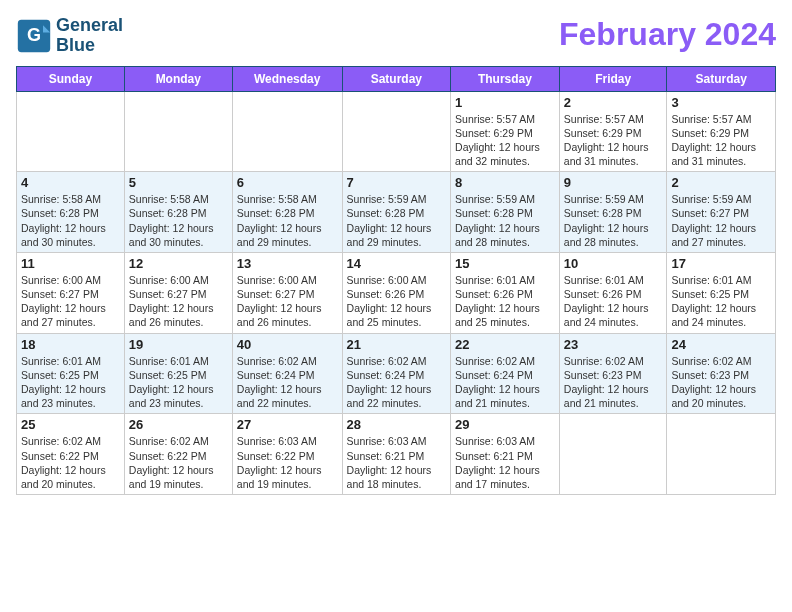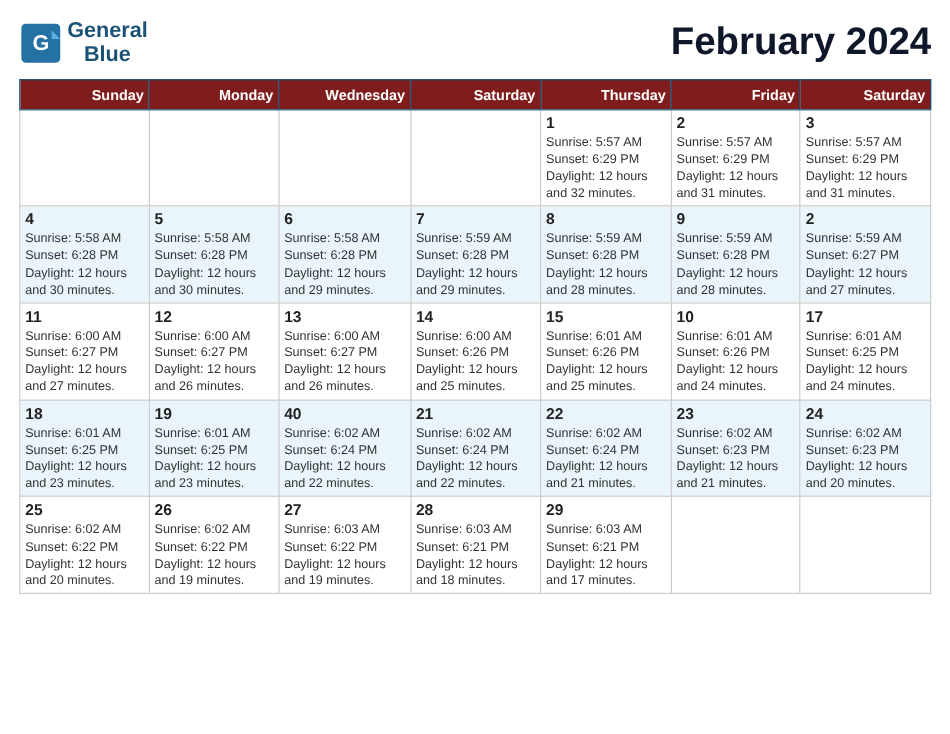--- a/index.html
+++ b/index.html
@@ -20,51 +20,50 @@
       display: flex;
       align-items: center;
     }
     .logo-text {
       display: flex;
       flex-direction: column;
       font-size: 18px;
       font-weight: bold;
       color: #1a5276;
       line-height: 1.1;
-      align-items: center;
     }
     .logo-text span:first-child { color: #1a5276; }
     .logo-icon {
       width: 36px;
       height: 36px;
       margin-right: 4px;
     }
     .title-block {
       text-align: right;
     }
     .title-block h1 {
       font-size: 32px;
       font-weight: bold;
-      color: #0f172a;
+      color: #8b5cf6;
     }
     .title-block h2 {
       font-size: 16px;
       font-weight: normal;
       color: #333;
     }
     table {
       width: 100%;
       border-collapse: collapse;
       font-size: 11px;
     }
     thead tr th {
-      background: #7f1d1d;
+      background: #8b5cf6;
       color: #fff;
       padding: 5px 4px;
-      text-align: right;
+      text-align: center;
       font-size: 12px;
       font-weight: bold;
       border: 1px solid #1a5276;
     }
     tbody tr td {
       border: 1px solid #ccc;
       vertical-align: top;
       padding: 3px 4px;
       min-height: 70px;
       width: 113px;

